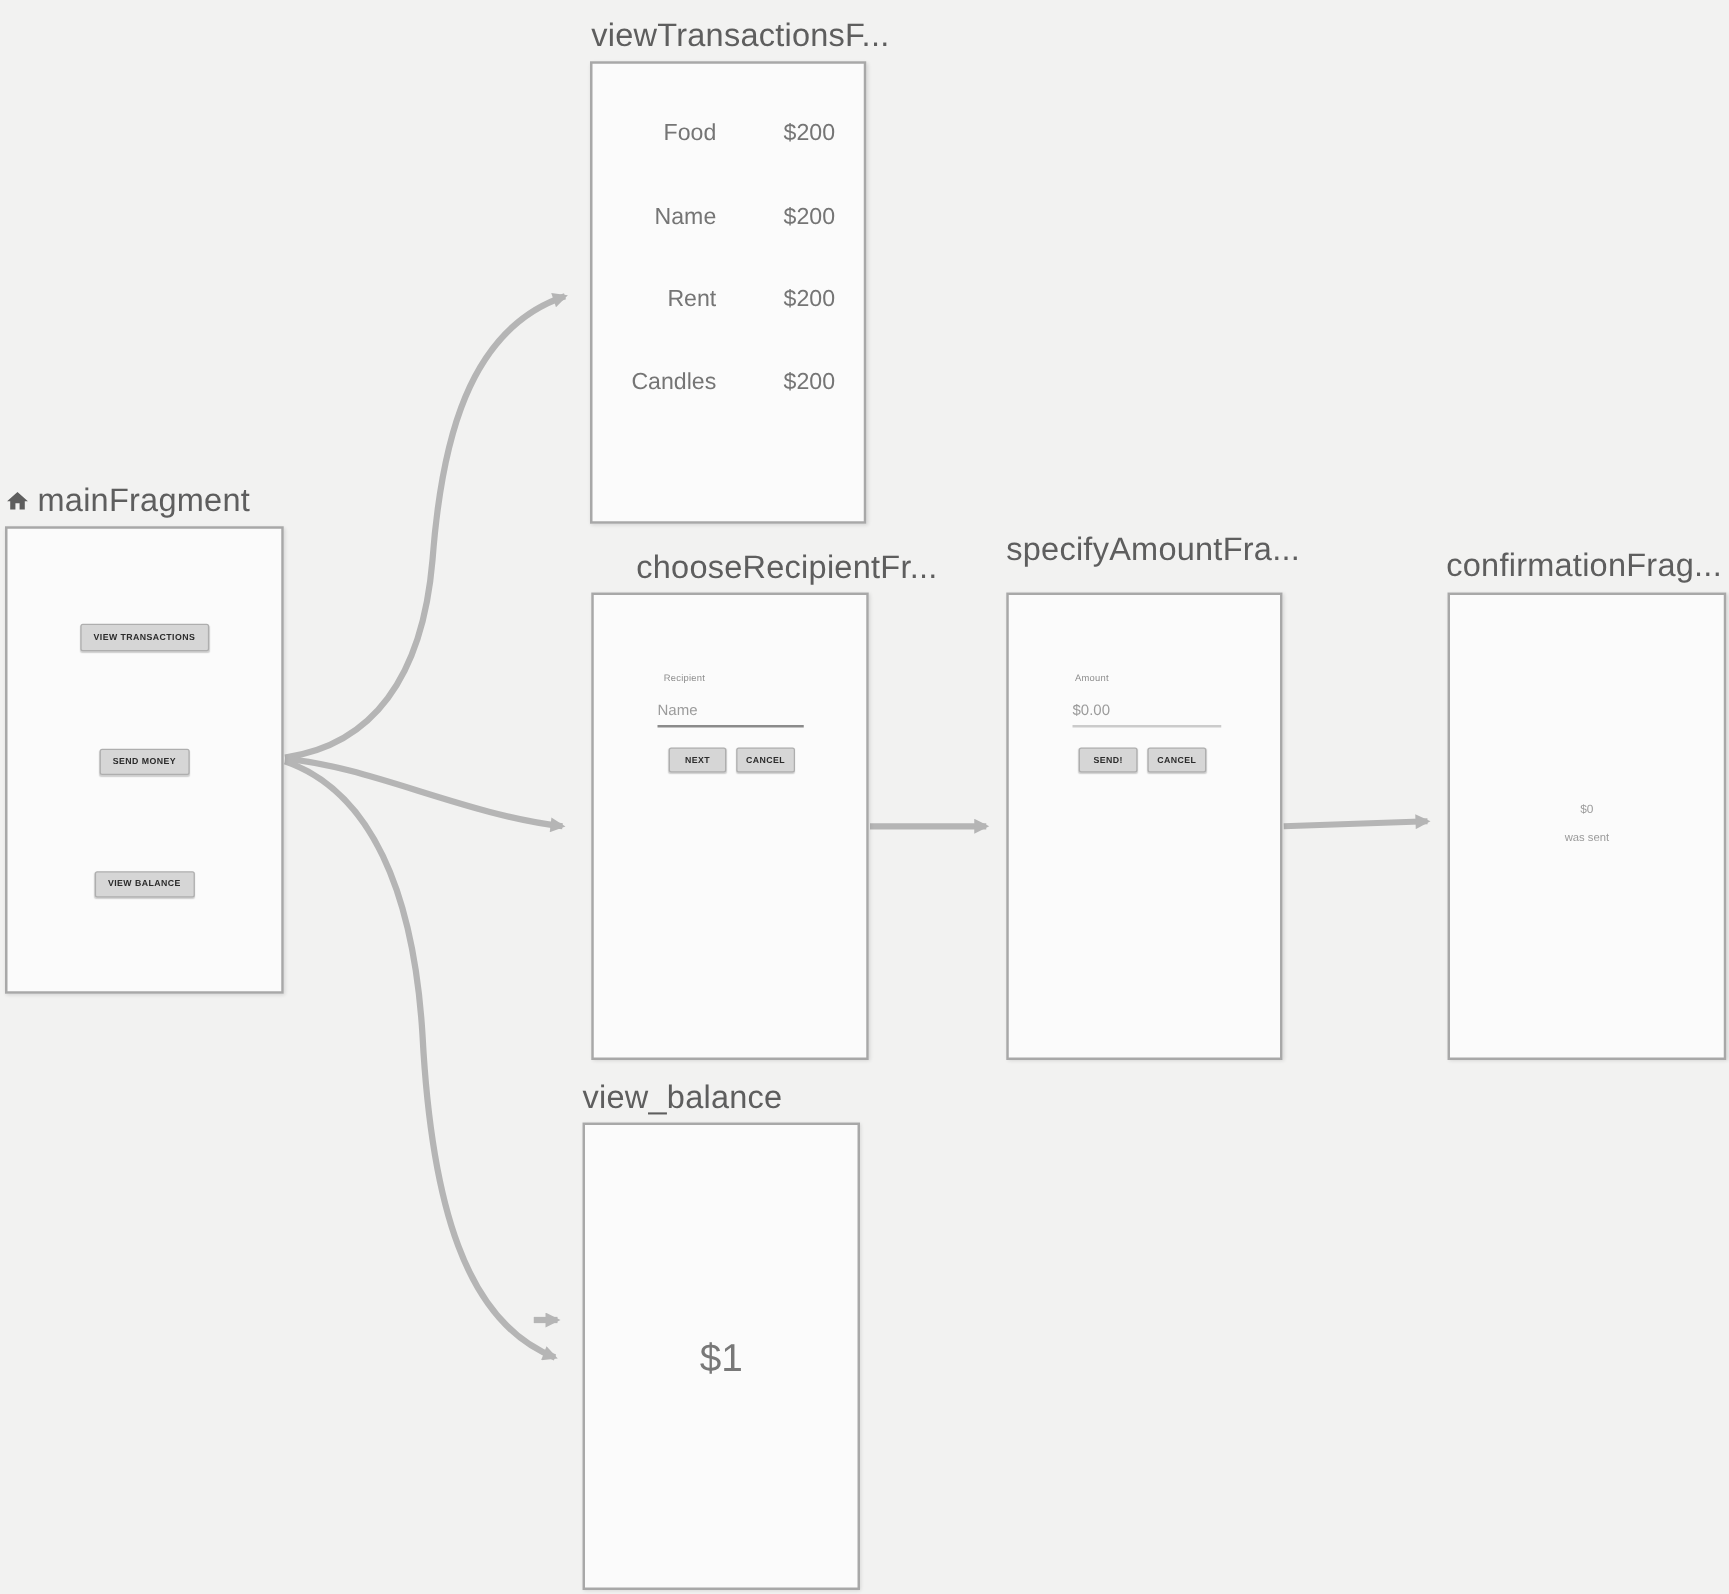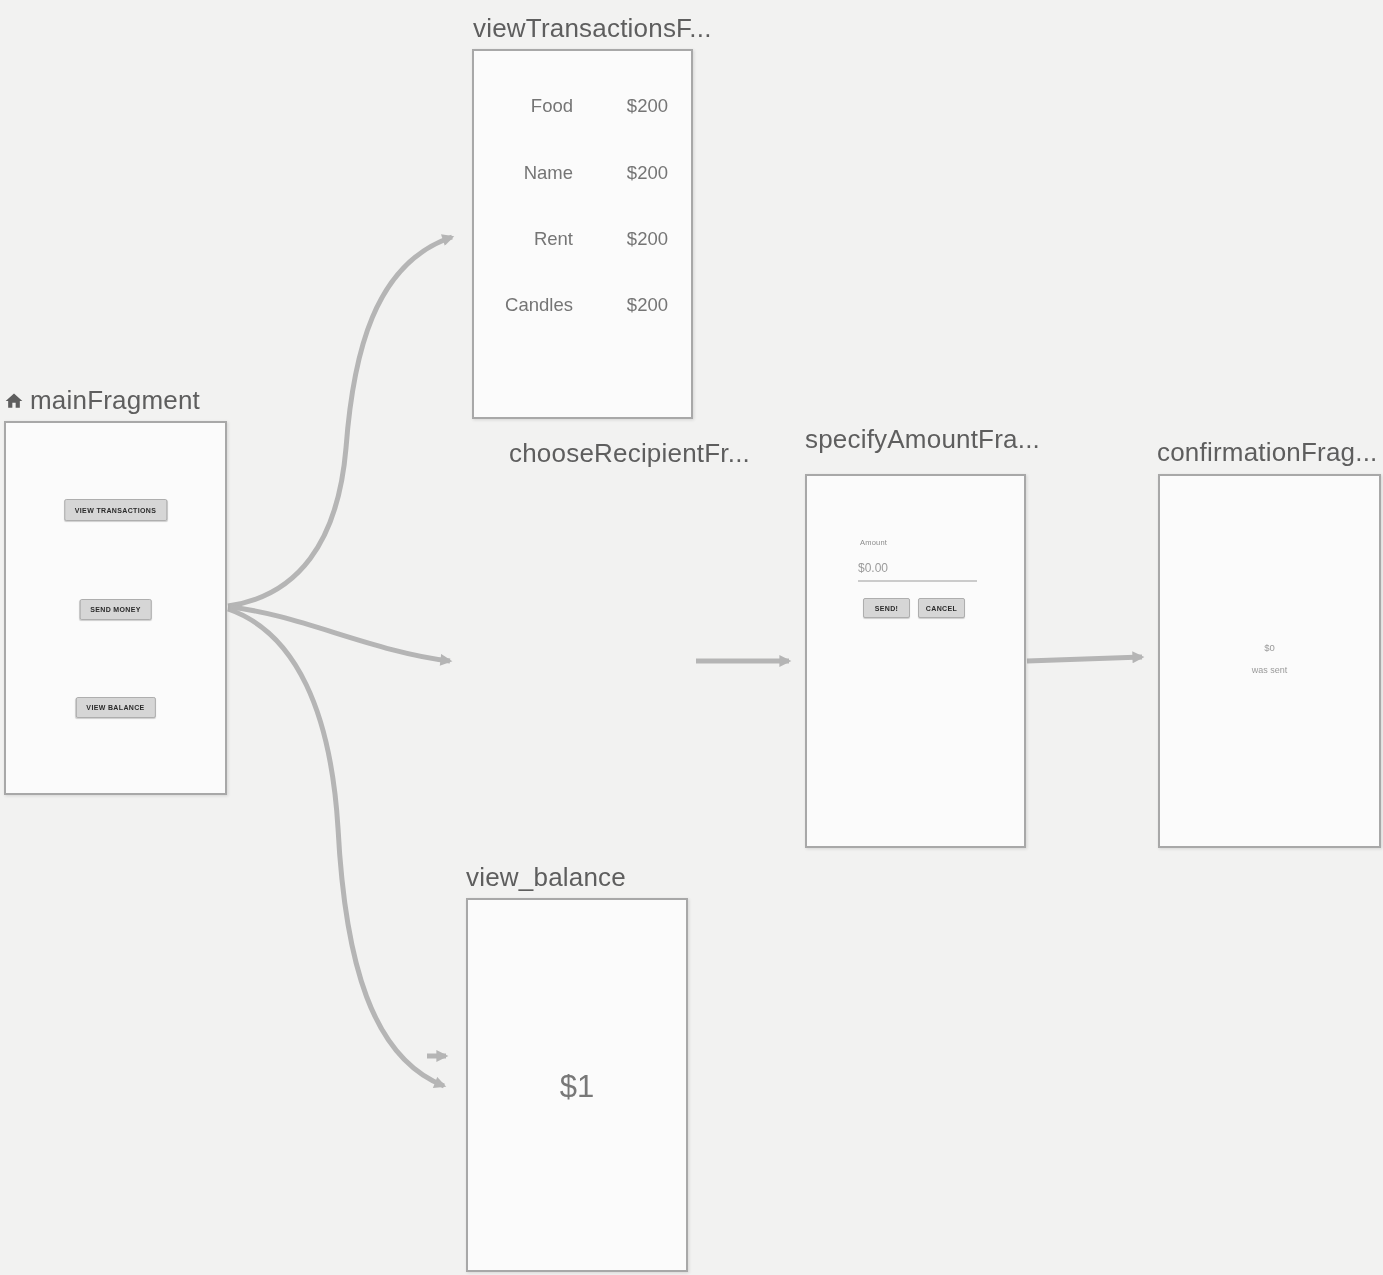--- a/index.html
+++ b/index.html
@@ -93,20 +93,27 @@
       <div class="tx-row">
         <span class="tx-label">Candles</span>
         <span class="tx-amount">$200</span>
       </div>
     </div>
   </div>
 
   <div class="frag-title" style="left:473px;top:438px;margin-left:36px;">
     <span>chooseRecipientFr...</span>
   </div>
+  <div class="frag-card" style="left:473px;top:474px;width:222px;height:374px;">
+    <div class="field-label" style="left:56px;top:62px;">Recipient</div>
+    <div class="hint" style="left:51px;top:85px;">Name</div>
+    <div class="underline" style="left:51px;top:104px;width:117px;background:#8b8b8b;"></div>
+    <button class="abtn" style="left:60px;top:122px;width:46px;height:20px;">NEXT</button>
+    <button class="abtn" style="left:114px;top:122px;width:47px;height:20px;">CANCEL</button>
+  </div>
 
   <div class="frag-title" style="left:805px;top:424px;">
     <span>specifyAmountFra...</span>
   </div>
   <div class="frag-card" style="left:805px;top:474px;width:221px;height:374px;">
     <div class="field-label" style="left:53px;top:62px;">Amount</div>
     <div class="hint" style="left:51px;top:85px;">$0.00</div>
     <div class="underline" style="left:51px;top:104px;width:119px;background:#cbcbcb;"></div>
     <button class="abtn" style="left:56px;top:122px;width:47px;height:20px;">SEND!</button>
     <button class="abtn" style="left:111px;top:122px;width:47px;height:20px;">CANCEL</button>

